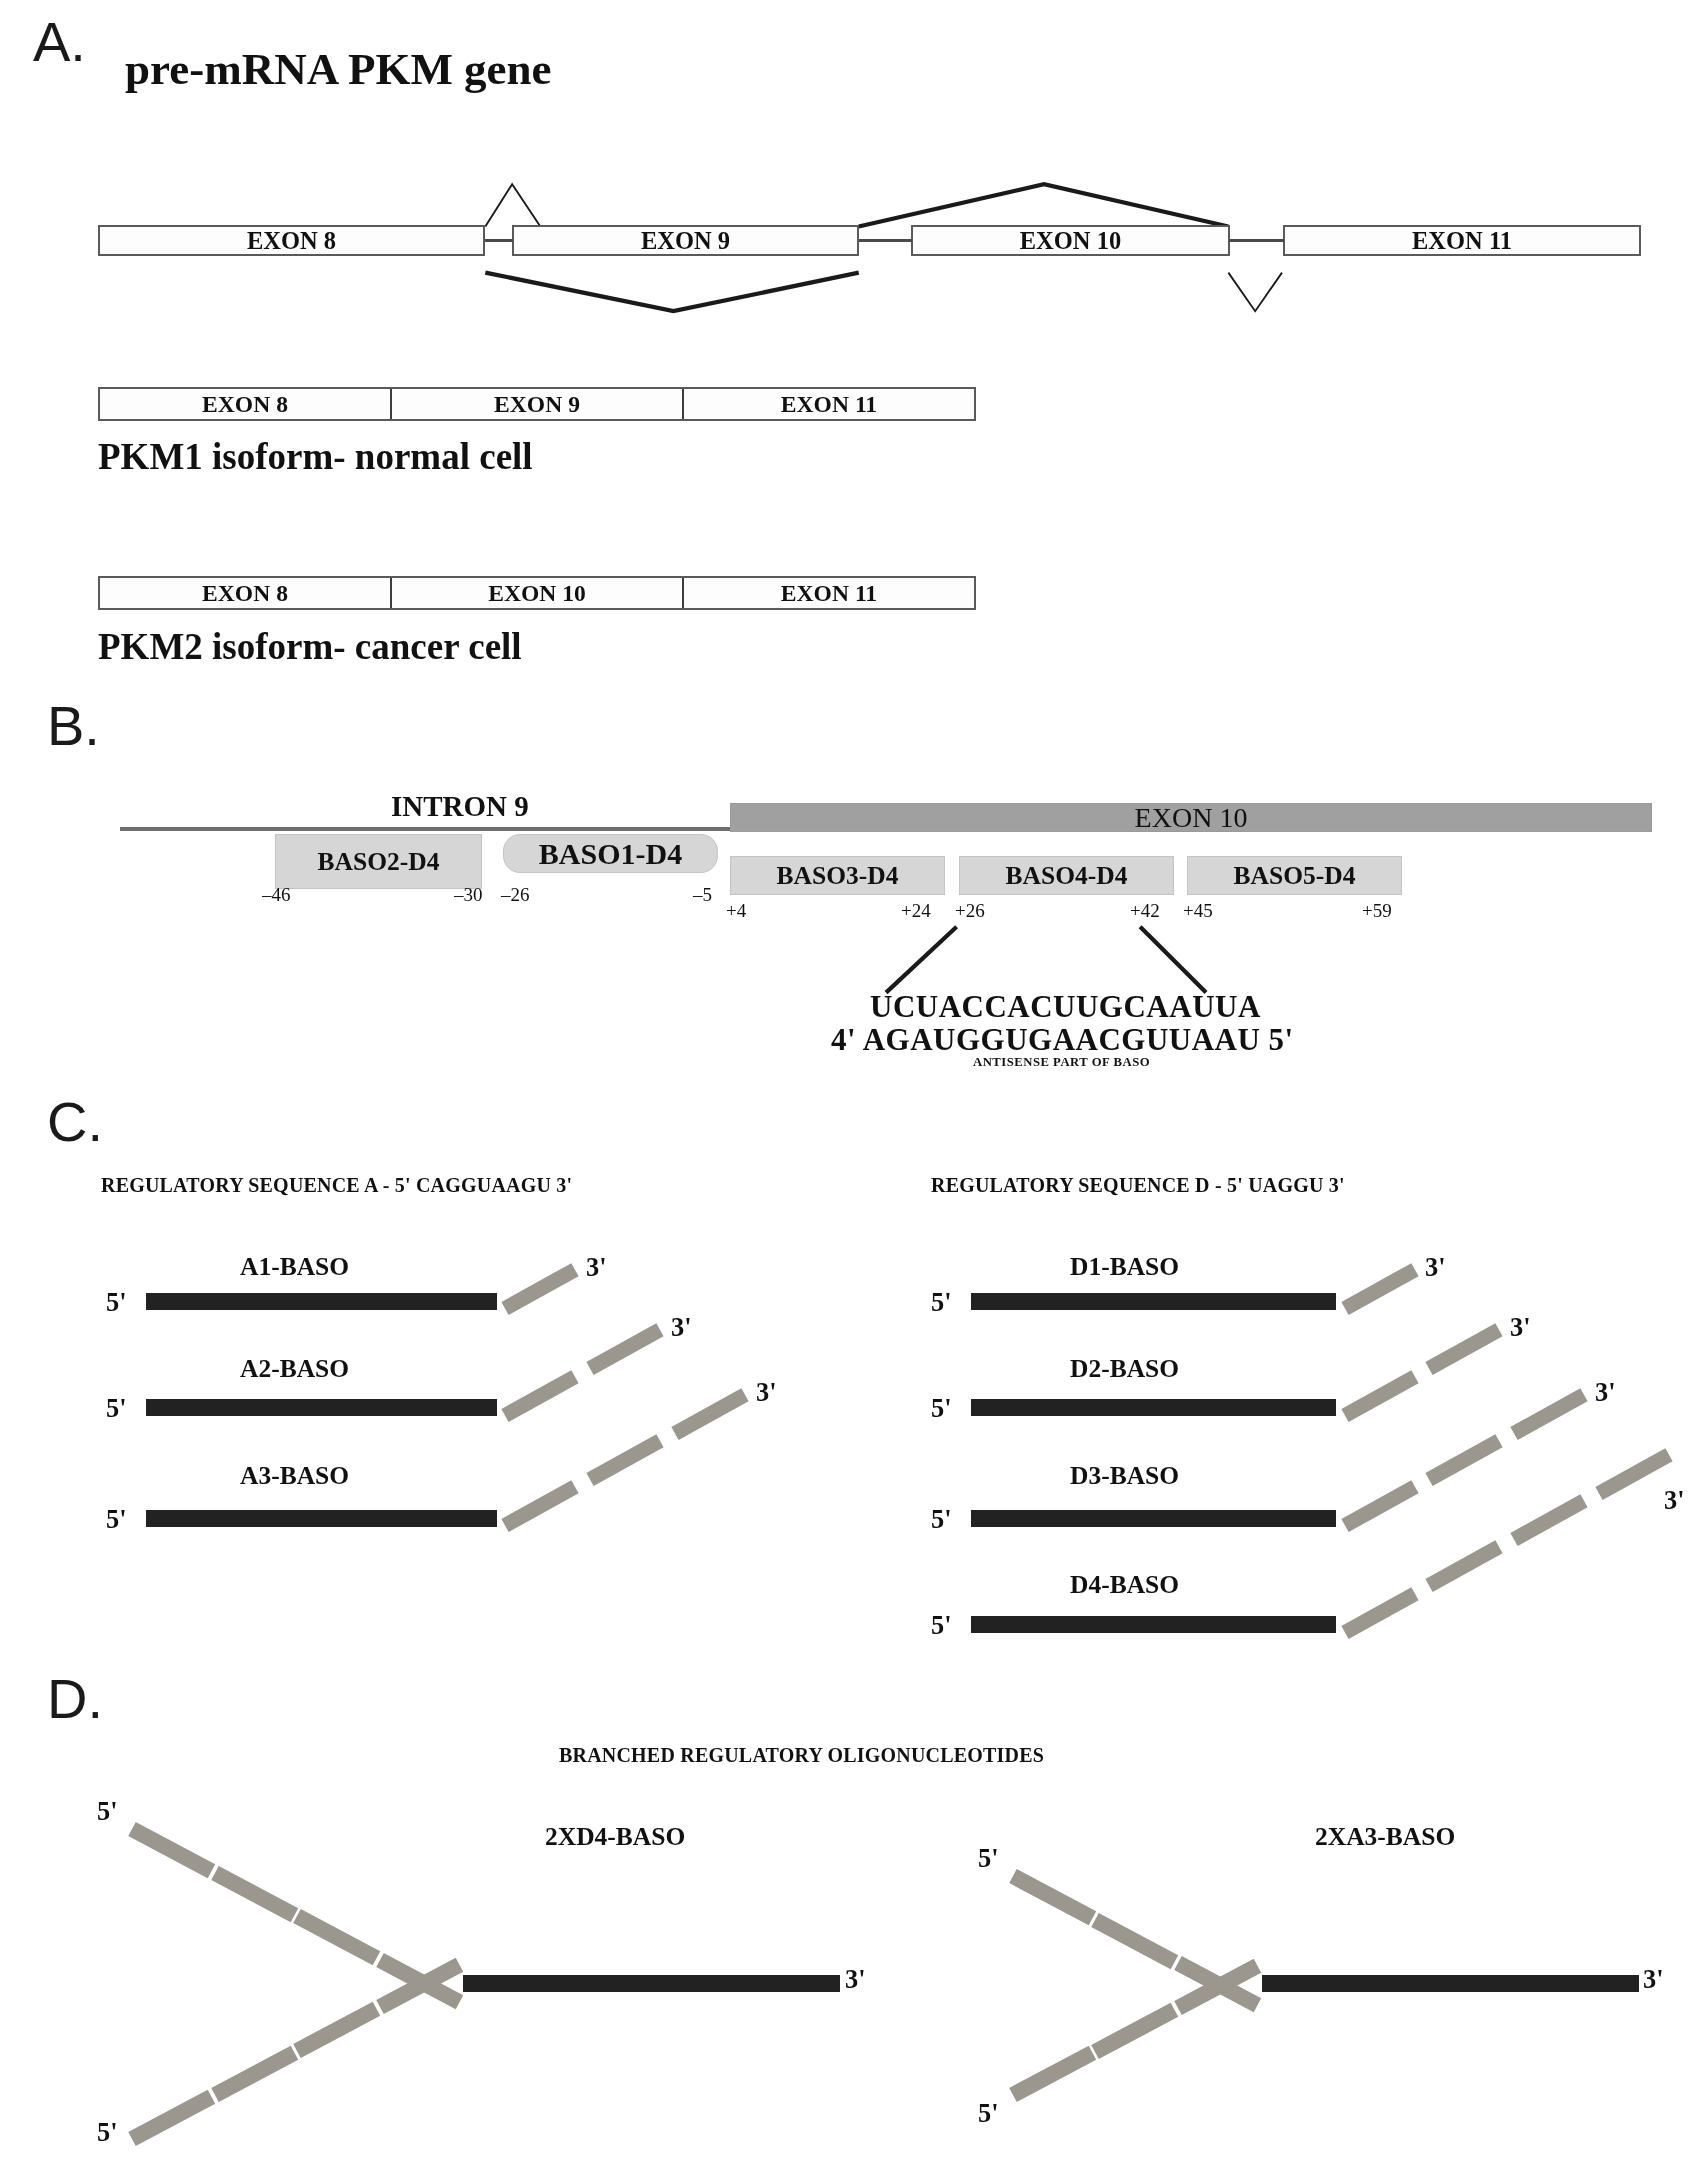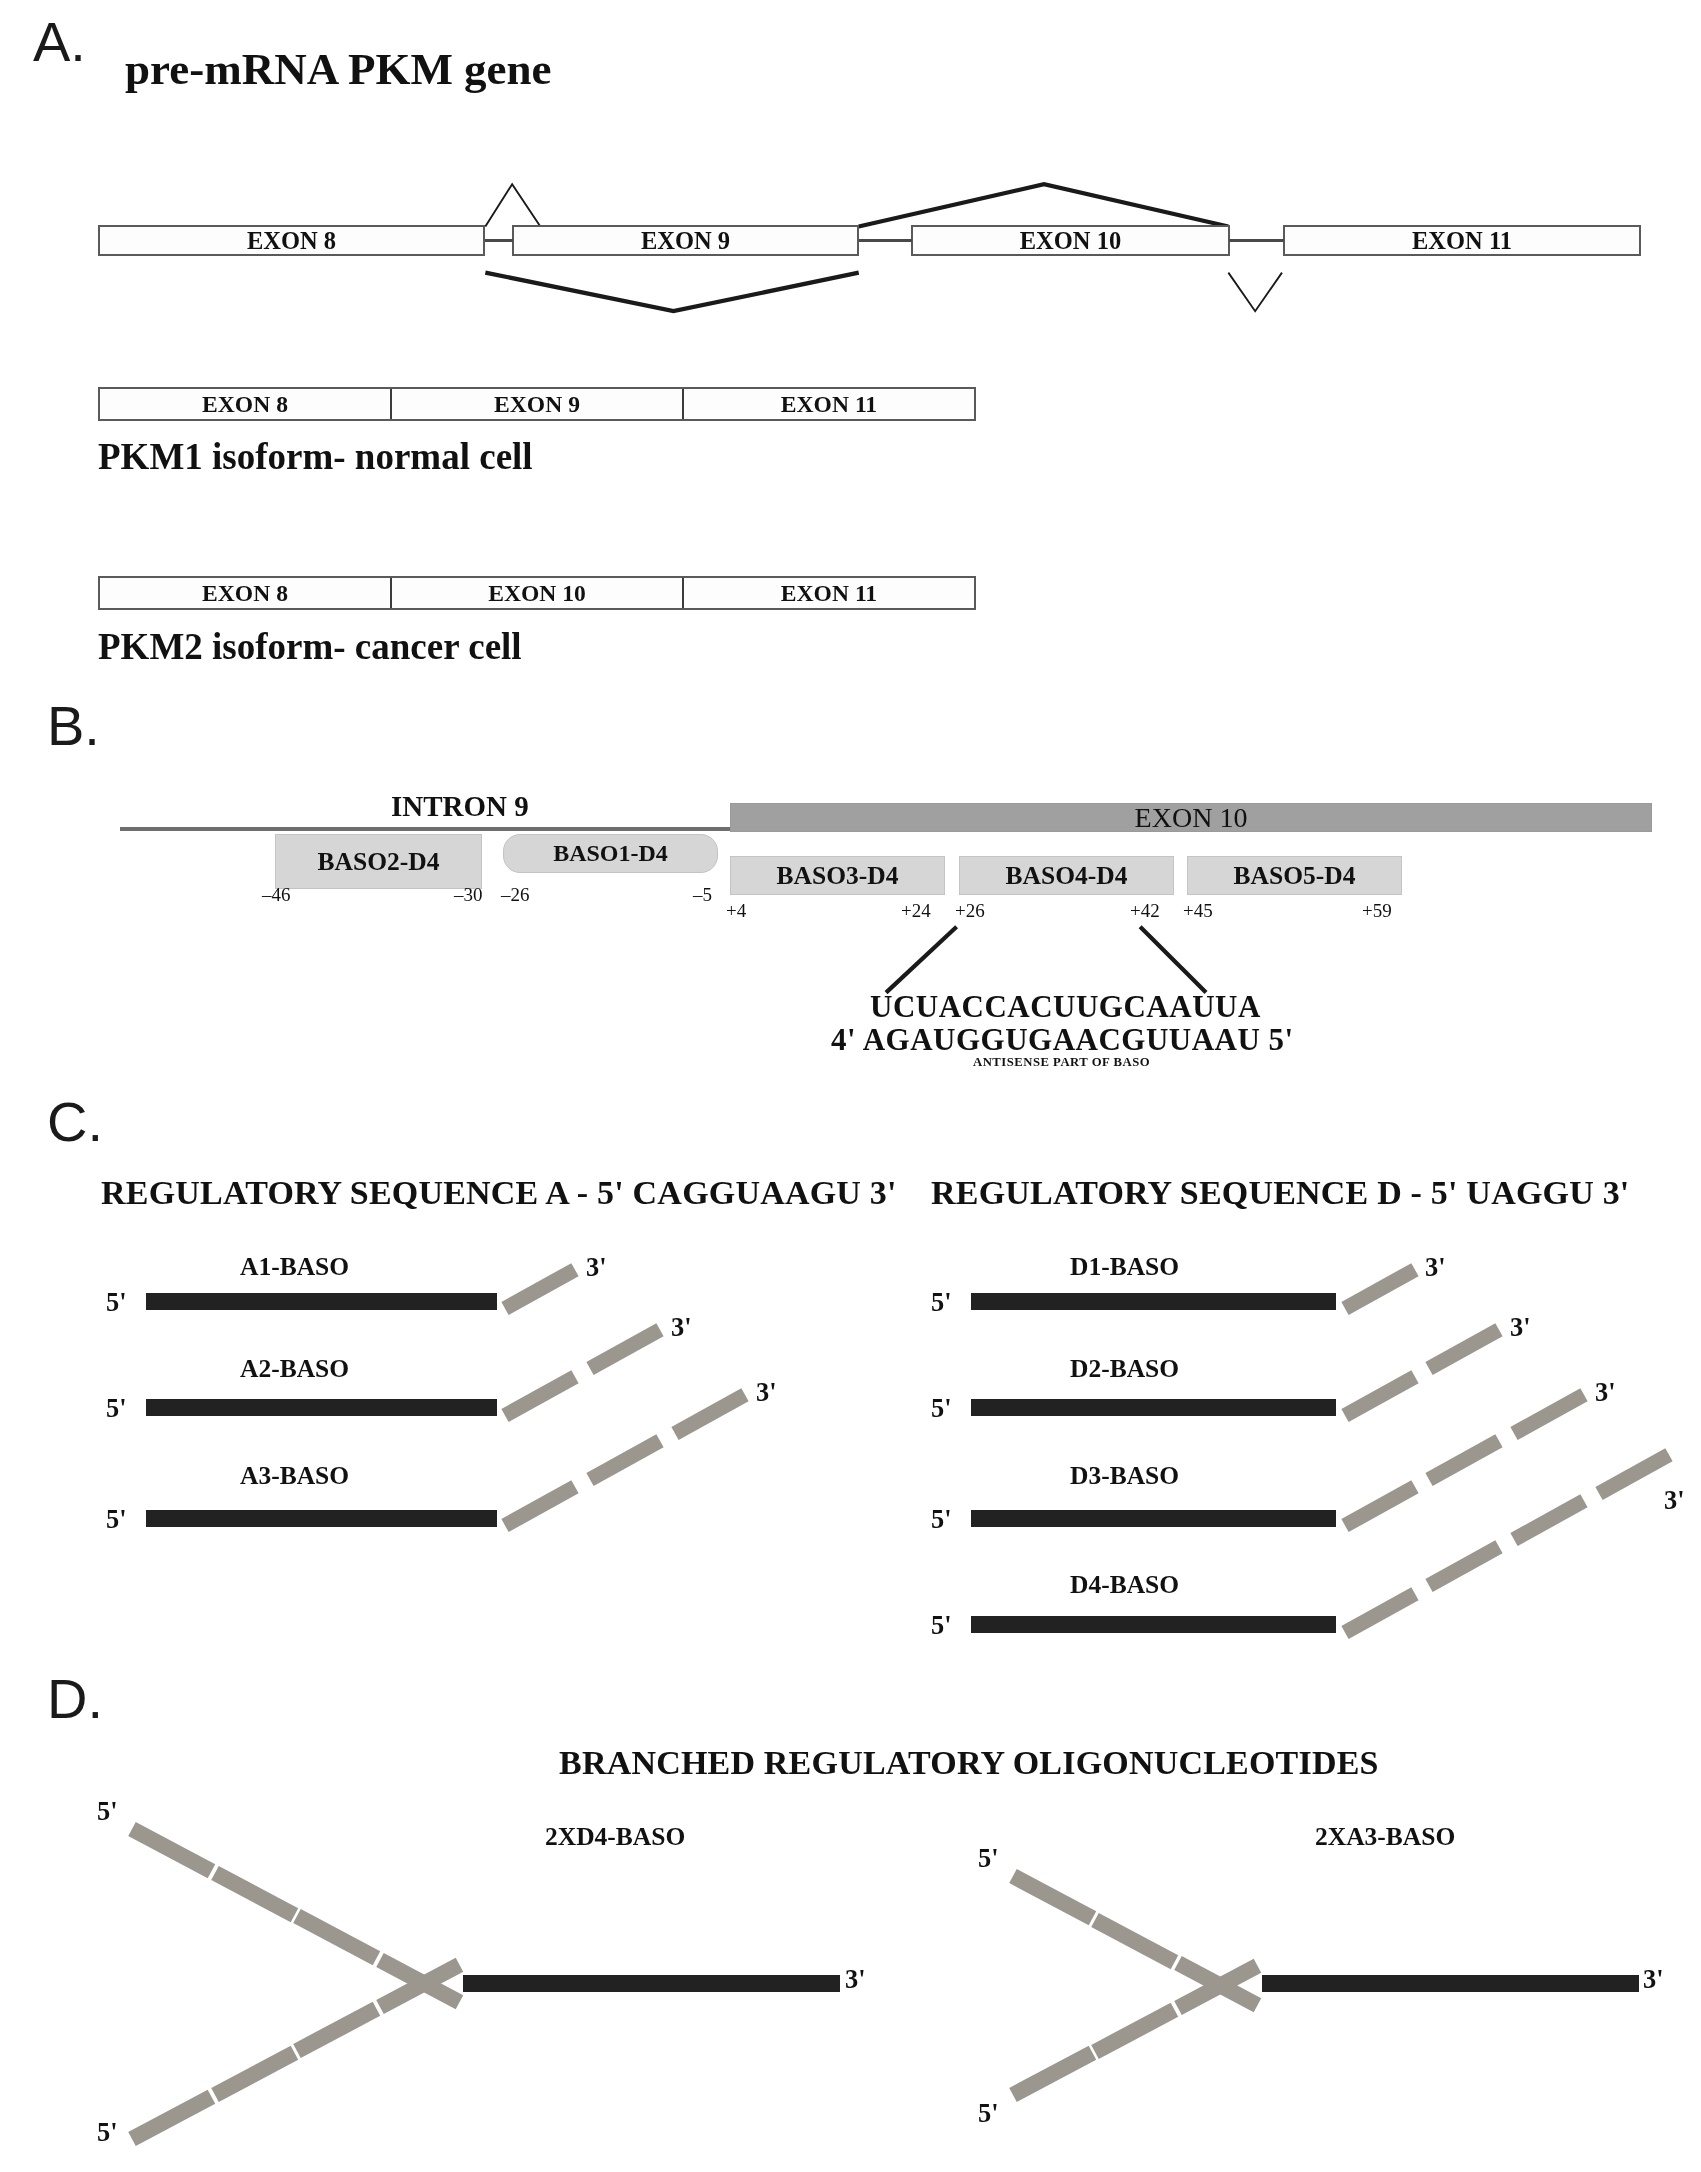--- a/index.html
+++ b/index.html
@@ -45,21 +45,21 @@
     position:absolute;font-family:"Liberation Serif", serif;font-weight:bold;
     font-size:25.5px;color:#111;white-space:nowrap;
   }
   .tick{
     position:absolute;font-family:"Liberation Serif", serif;font-weight:bold;
     font-size:26.4px;color:#111;white-space:nowrap;
   }
   .blackbar{position:absolute;background:#222222;}
   .sec-head{
     position:absolute;font-family:"Liberation Serif", serif;font-weight:bold;
-    font-size:34px;color:#111;white-space:nowrap;letter-spacing:0.2px;
+    font-size:20px;color:#111;white-space:nowrap;letter-spacing:0.2px;
   }
   .dashseg{position:absolute;background:#9b968e;transform-origin:0 50%;}
   .exon10band{
     position:absolute;background:#a0a0a0;border:0.9px solid #9a9a9a;box-sizing:border-box;
     display:flex;align-items:center;justify-content:center;
     font-family:"Liberation Serif", serif;color:#111;
   }
   .intronline{position:absolute;background:#6e6e6e;}
 </style>
 </head>
@@ -127,21 +127,21 @@
 <div class="title-bold" style="left:391px;top:792px;font-size:29px;">INTRON 9</div>
 <div class="intronline" style="left:120px;top:827px;width:613px;height:4.2px;"></div>
 
 <div class="exon10band" style="left:730px;top:803px;width:922px;height:29px;font-size:28px;">
   <span>EXON 10</span>
 </div>
 
 <div class="basobox" style="left:275px;top:834px;width:207px;height:55px;font-size:25.5px;">
   <span>BASO2-D4</span>
 </div>
-<div class="basobox" style="left:503px;top:834px;width:215px;height:39px;font-size:24px;border-radius:17px;">
+<div class="basobox" style="left:503px;top:834px;width:215px;height:39px;font-size:30px;border-radius:17px;">
   <span>BASO1-D4</span>
 </div>
 <div class="basobox" style="left:730px;top:856px;width:215px;height:39px;font-size:25.5px;">
   <span>BASO3-D4</span>
 </div>
 <div class="basobox" style="left:959px;top:856px;width:215px;height:39px;font-size:25.5px;">
   <span>BASO4-D4</span>
 </div>
 <div class="basobox" style="left:1187px;top:856px;width:215px;height:39px;font-size:25.5px;">
   <span>BASO5-D4</span>

